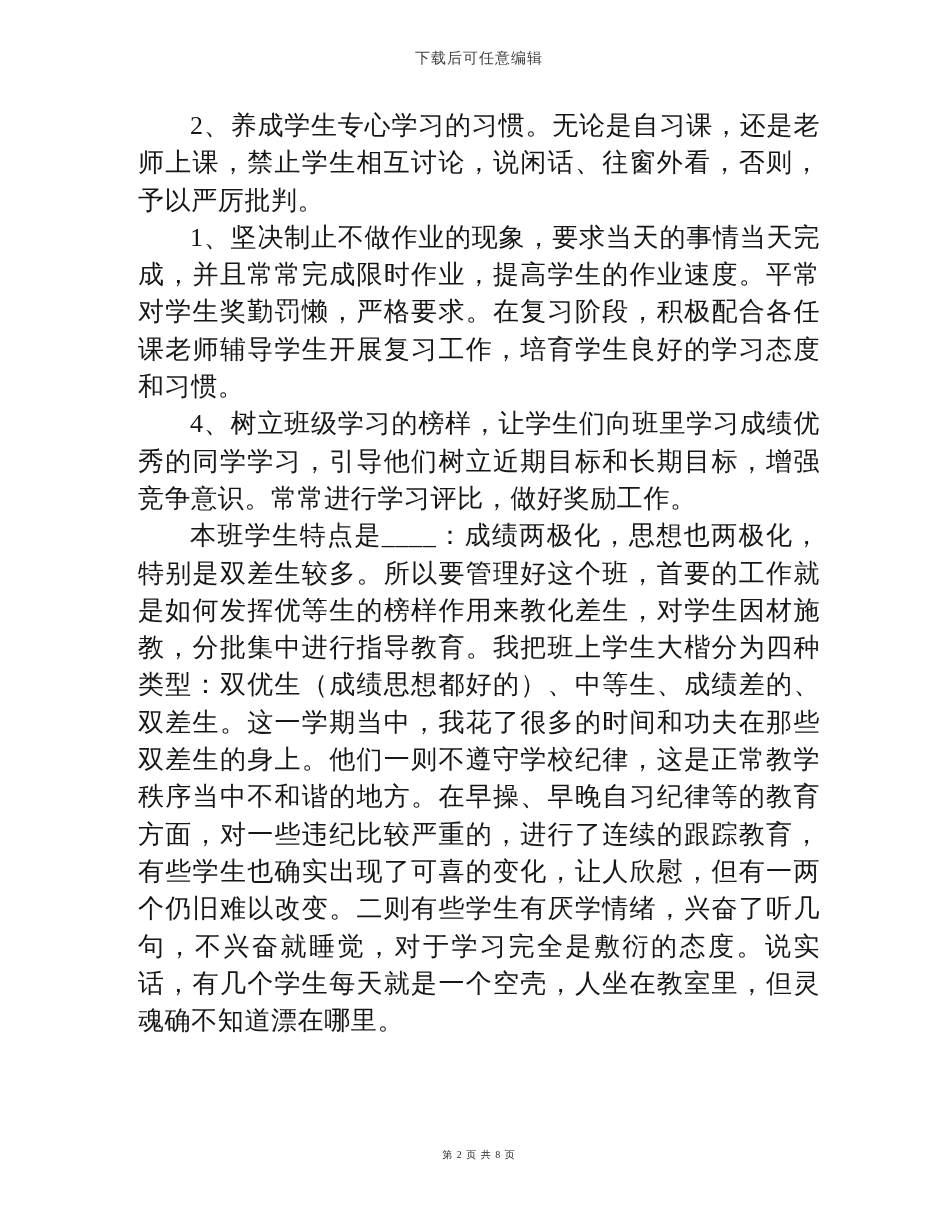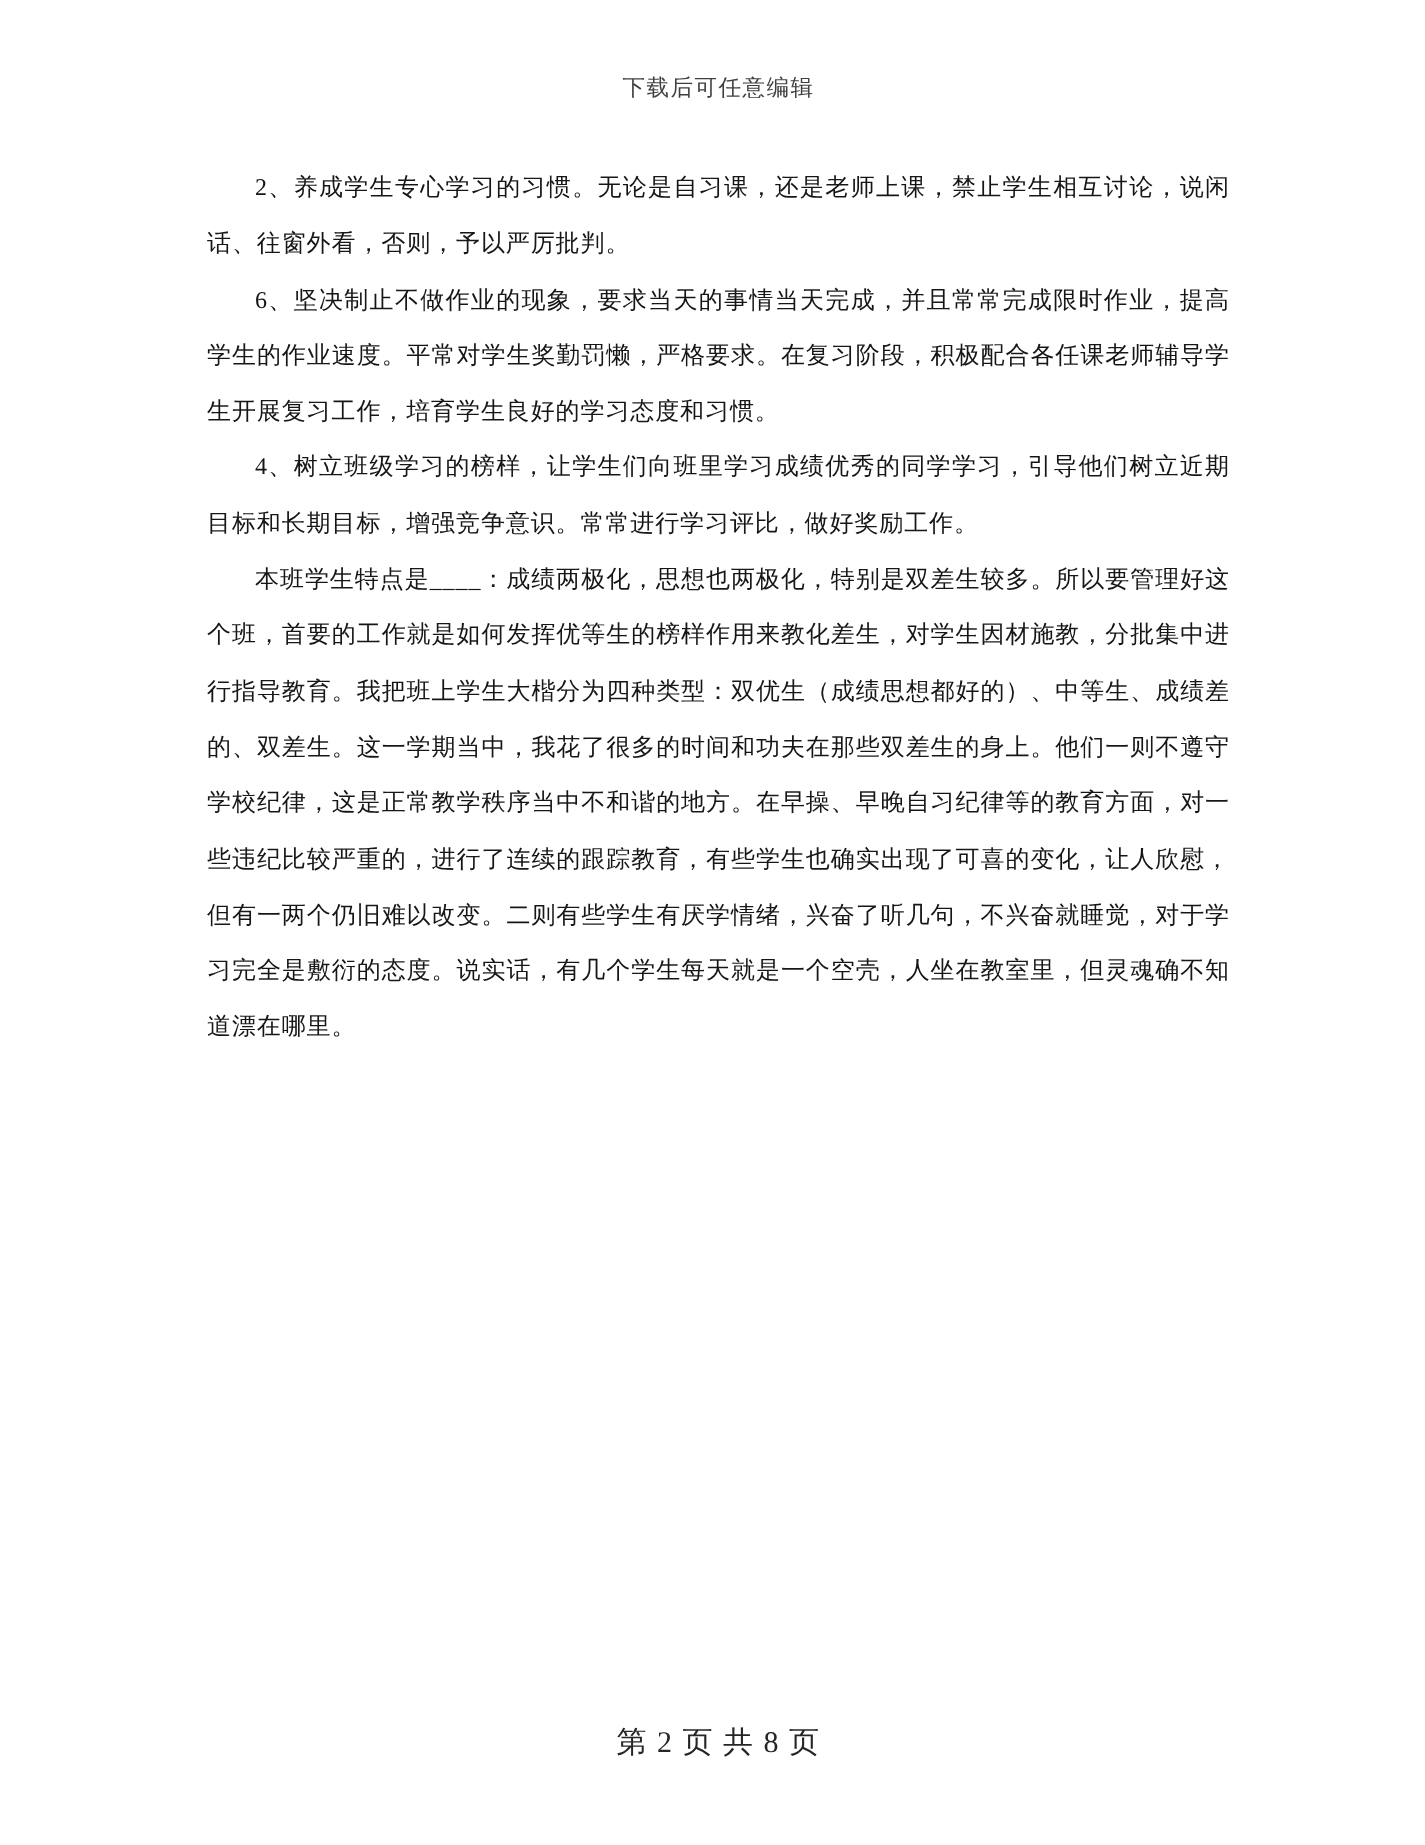--- a/index.html
+++ b/index.html
@@ -23,54 +23,54 @@
     text-align: center;
     font-size: 15px;
     letter-spacing: 1px;
     color: #3f3f3f;
   }
   .doc-body {
     position: absolute;
     top: 107px;
     left: 138px;
     width: 682px;
-    font-size: 16px;
+    font-size: 26px;
     line-height: 37.3px;
     letter-spacing: 0.6px;
     color: #161616;
     text-align: justify;
     text-justify: inter-ideograph;
   }
   .doc-body p {
     margin: 0;
     text-indent: 2em;
   }
   .doc-body p.heading {
     font-weight: bold;
   }
   .doc-footer {
     position: absolute;
     top: 1148px;
     left: 138px;
     width: 682px;
     text-align: center;
-    font-size: 20px;
+    font-size: 10px;
     letter-spacing: 1px;
     color: #262626;
   }
 </style>
 </head>
 <body>
 
 <div class="page">
 
   <div class="doc-header">下载后可任意编辑</div>
 
   <div class="doc-body">
     <p>2、养成学生专心学习的习惯。无论是自习课，还是老师上课，禁止学生相互讨论，说闲话、往窗外看，否则，予以严厉批判。</p>
-    <p>6、坚决制止不做作业的现象，要求当天的事情当天完成，并且常常完成限时作业，提高学生的作业速度。平常对学生奖勤罚懒，严格要求。在复习阶段，积极配合各任课老师辅导学生开展复习工作，培育学生良好的学习态度和习惯。</p>
+    <p>1、坚决制止不做作业的现象，要求当天的事情当天完成，并且常常完成限时作业，提高学生的作业速度。平常对学生奖勤罚懒，严格要求。在复习阶段，积极配合各任课老师辅导学生开展复习工作，培育学生良好的学习态度和习惯。</p>
     <p>4、树立班级学习的榜样，让学生们向班里学习成绩优秀的同学学习，引导他们树立近期目标和长期目标，增强竞争意识。常常进行学习评比，做好奖励工作。</p>
     <p>本班学生特点是____：成绩两极化，思想也两极化，特别是双差生较多。所以要管理好这个班，首要的工作就是如何发挥优等生的榜样作用来教化差生，对学生因材施教，分批集中进行指导教育。我把班上学生大楷分为四种类型：双优生（成绩思想都好的）、中等生、成绩差的、双差生。这一学期当中，我花了很多的时间和功夫在那些双差生的身上。他们一则不遵守学校纪律，这是正常教学秩序当中不和谐的地方。在早操、早晚自习纪律等的教育方面，对一些违纪比较严重的，进行了连续的跟踪教育，有些学生也确实出现了可喜的变化，让人欣慰，但有一两个仍旧难以改变。二则有些学生有厌学情绪，兴奋了听几句，不兴奋就睡觉，对于学习完全是敷衍的态度。说实话，有几个学生每天就是一个空壳，人坐在教室里，但灵魂确不知道漂在哪里。</p>
   </div>
 
   <div class="doc-footer">第 2 页 共 8 页</div>
 
 </div>
 
 </body></html>

